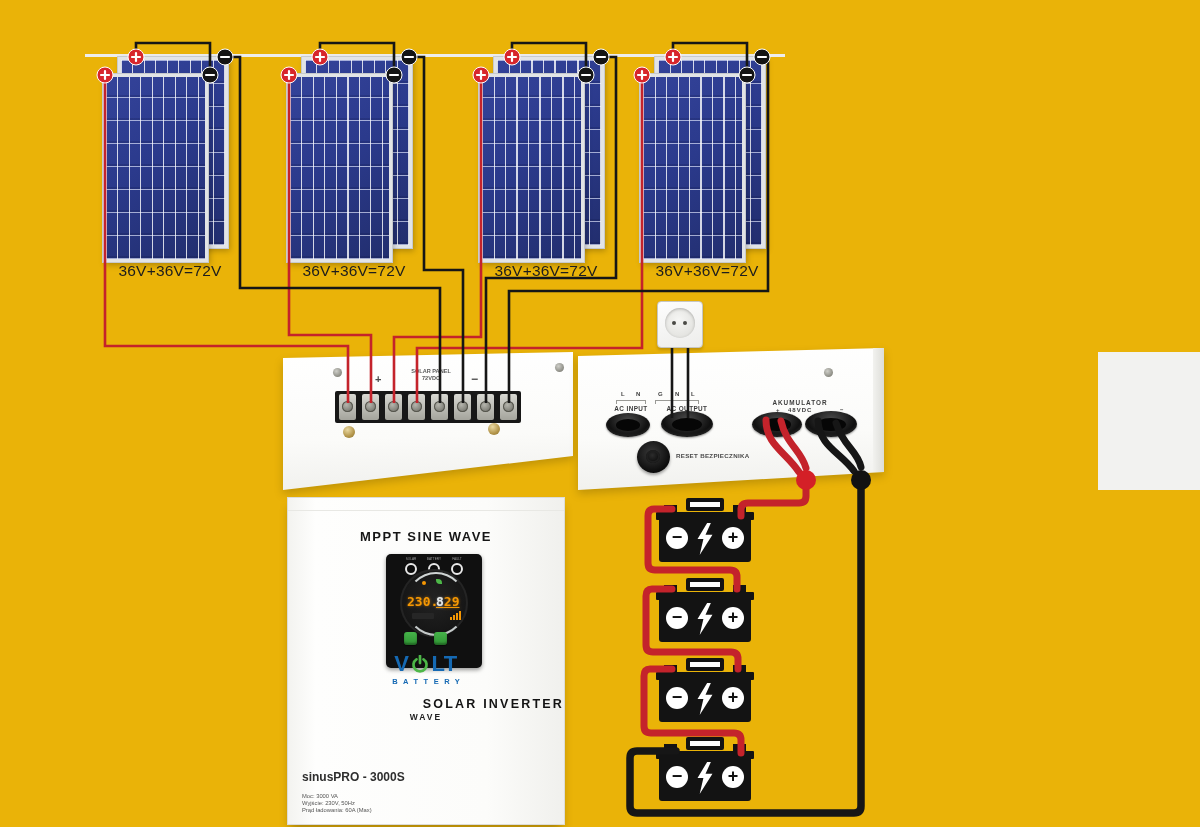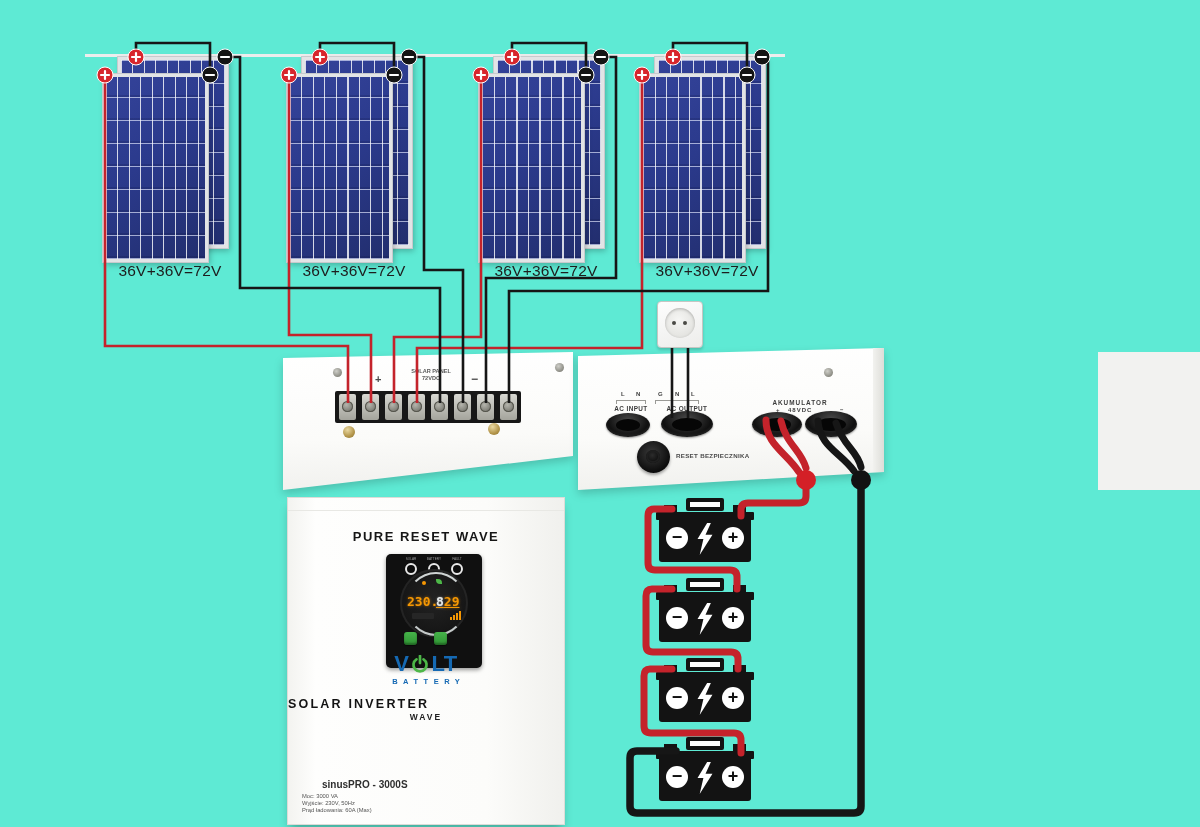--- a/index.html
+++ b/index.html
@@ -1,16 +1,16 @@
 <!DOCTYPE html>
 <html style="--c-wire_red: #c4232b; --c-wire_black: #161616; --c-dot_red: #d7262c; --c-panel_blue: #2b3a8c; --c-brand_blue: #1569b3; --c-brand_green: #4db848; --c-display_orange: #f59703; --c-button_green: #3aa93f;"><head>
 <meta charset="utf-8">
 <style>
   html,body{margin:0;padding:0;background:#fff;}
-  #stage{position:relative;width:1200px;height:827px;background:#5eead4;overflow:hidden;
+  #stage{position:relative;width:1200px;height:827px;background:#eab308;overflow:hidden;
          font-family:"Liberation Sans","DejaVu Sans",sans-serif;}
 
   
   .wall-line{position:absolute;left:85px;top:54px;width:700px;height:3px;background:#ededed;}
   .wall-patch{position:absolute;left:1098px;top:352px;width:102px;height:138px;background:#f2f2f0;}
 
   
   .pv-group{position:absolute;top:0;width:135px;height:290px;}
   .pv-group.g1{left:103px}.pv-group.g2{left:287px}.pv-group.g3{left:479px}.pv-group.g4{left:640px}
   .pv-panel{position:absolute;border:3px solid #e2e4e6;box-shadow:0 0 0 1px #c7cacd, 2px 3px 6px rgba(0,0,0,.25);
@@ -104,25 +104,25 @@
   .ghost-seg{position:absolute;left:12px;top:44px;width:22px;height:6px;background:#262626;border-radius:1px;}
   .disp-btn{position:absolute;top:78px;width:13px;height:13px;border-radius:3px;
     background:linear-gradient(#46b44a,#2f9433);box-shadow:inset 0 -2px 2px rgba(0,0,0,.3),0 1px 1px rgba(0,0,0,.5);}
   .disp-btn.b1{left:18px}.disp-btn.b2{left:48px}
 
   #brand{position:absolute;left:0;top:153px;width:100%;display:flex;justify-content:center;align-items:center;gap:1px;}
   #brand .bt{font-size:22px;font-weight:800;color:var(--c-brand_blue,#1569b3);letter-spacing:.5px;}
   #brand svg{margin:0 1px;}
   #brand-sub{position:absolute;left:0;top:179px;width:100%;text-align:center;font-size:7.5px;font-weight:bold;
     color:var(--c-brand_blue,#1569b3);letter-spacing:5.5px;text-indent:5.5px;}
-  #product{position:absolute;left:0;top:199px;width:100%;text-align:left;font-size:12.5px;font-weight:bold;
+  #product{position:absolute;left:0;top:199px;width:100%;text-align:right;font-size:12.5px;font-weight:bold;
     color:#131313;letter-spacing:2.2px;}
   #product2{position:absolute;left:0;top:214px;width:100%;text-align:center;font-size:8.5px;font-weight:bold;
     color:#222;letter-spacing:2px;}
-  #model{position:absolute;left:14px;top:281px;font-size:10px;font-weight:bold;color:#2e2e2e;margin-left:20px;}
+  #model{position:absolute;left:14px;top:272px;font-size:12px;font-weight:bold;color:#2e2e2e;}
   .spec{position:absolute;left:14px;font-size:5.8px;color:#555;}
   .spec.s0{top:295px}.spec.s1{top:302px}.spec.s2{top:309px}
 
   
   .battery{position:absolute;left:656px;width:98px;height:64px;}
   .battery.b1{top:498px}.battery.b2{top:578px}.battery.b3{top:658px}.battery.b4{top:737px}
   .battery .handle{position:absolute;left:30px;top:0;width:38px;height:13px;background:#fff;border:4px solid #131313;
     border-radius:2px;box-sizing:border-box;}
   .battery .post{position:absolute;top:7px;width:13px;height:8px;background:#131313;}
   .battery .post.pl{left:8px}.battery .post.pr{left:77px}
@@ -237,21 +237,21 @@
   </div>
 
   <div id="outlet">
     <div class="recess">
       <div class="hole l"></div>
       <div class="hole r"></div>
     </div>
   </div>
 
   <div id="front-unit" class="z2">
-    <div id="headline">PURE RESET WAVE</div>
+    <div id="headline">MPPT SINE WAVE</div>
 
     <div id="display">
       <div class="led-row">
         <div class="led">
           <span class="cap">SOLAR</span>
           <span class="dot"></span>
         </div>
         <div class="led">
           <span class="cap">BATTERY</span>
           <span class="dot"></span>

